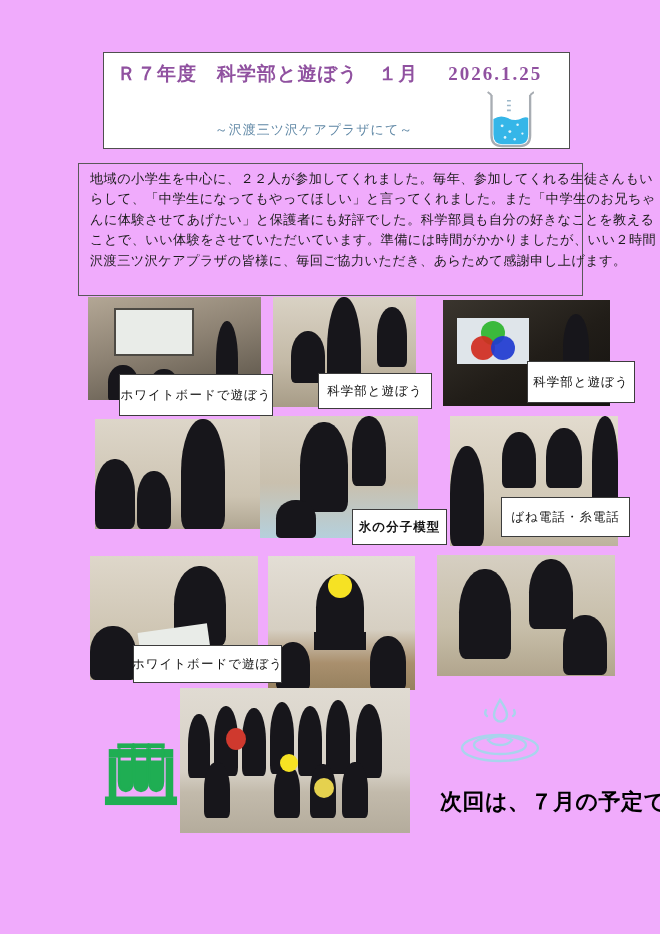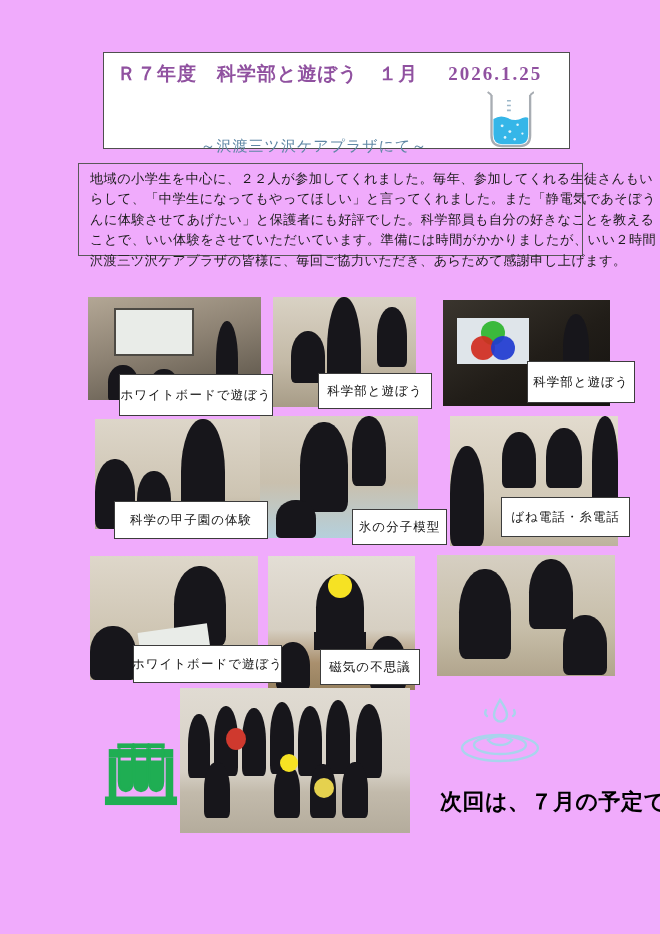--- a/index.html
+++ b/index.html
@@ -6,25 +6,25 @@
   .page{position:relative;width:660px;height:934px;background:#f0abfc;overflow:hidden;
         font-family:"Liberation Serif","DejaVu Serif",serif;}
 
   
   .header-box{position:absolute;left:103px;top:52px;width:467px;height:97px;
               border:1.5px solid #4f4f4f;background:#fff;box-sizing:border-box;}
   .title-row{position:absolute;left:13px;top:8px;width:440px;white-space:nowrap;
              font-size:19px;font-weight:bold;color:#9051a0;letter-spacing:1px;}
   .title-date{margin-left:30px;letter-spacing:2px;}
   .subtitle{position:absolute;left:55px;top:68px;width:310px;text-align:center;
-            font-size:15px;color:#5f87a5;letter-spacing:1px;margin-top:16px;}
+            font-size:13px;color:#5f87a5;letter-spacing:1px;}
   .beaker{position:absolute;left:374px;top:38px;}
 
   
-  .intro-box{position:absolute;left:78px;top:163px;width:505px;height:93px;
+  .intro-box{position:absolute;left:78px;top:163px;width:505px;height:133px;
              border:1px solid #595959;box-sizing:border-box;padding:5px 11px;
              font-size:13.2px;line-height:20.4px;color:#1c1c1c;letter-spacing:.4px;}
   .intro-line{white-space:nowrap;}
 
   
   .photo{position:absolute;overflow:hidden;}
   .caption{position:absolute;background:#fff;border:1px solid #3c3c3c;z-index:6;
            display:flex;align-items:center;justify-content:center;
            font-size:12.5px;color:#141414;letter-spacing:1px;white-space:nowrap;}
   .sil{position:absolute;background:#17161b;}
@@ -38,21 +38,21 @@
   .p6{left:450px;top:416px;width:168px;height:130px;background:linear-gradient(180deg,#e2dbce 0%,#d2c9b7 65%,#bdb39e 100%);}
   .p7{left:90px;top:556px;width:168px;height:124px;background:linear-gradient(180deg,#ded7ca 0%,#cfc6b4 60%,#b8ad98 100%);}
   .p8{left:268px;top:556px;width:147px;height:134px;background:linear-gradient(180deg,#e3ded5 0%,#d6cfc2 55%,#a98f6d 80%,#96815f 100%);}
   .p9{left:437px;top:555px;width:178px;height:121px;background:linear-gradient(180deg,#d6cfc2 0%,#c7bea9 60%,#b1a58d 100%);}
   .pg{left:180px;top:688px;width:230px;height:145px;background:linear-gradient(180deg,#e0dbd2 0%,#d6d0c5 58%,#c2baab 72%,#b4ac9c 100%);}
 
   .cap1{left:119px;top:374px;width:152px;height:40px;}
   .cap2{left:318px;top:373px;width:112px;height:34px;}
   .cap3{left:527px;top:361px;width:106px;height:40px;}
   .cap4{left:114px;top:501px;width:152px;height:36px;}
-  .cap5{left:352px;top:509px;width:93px;height:34px;}
+  .cap5{left:352px;top:509px;width:93px;height:34px;font-weight:bold;}
   .cap6{left:501px;top:497px;width:127px;height:38px;}
   .cap7{left:133px;top:645px;width:147px;height:36px;}
   .cap8{left:320px;top:649px;width:98px;height:34px;}
   .cap9{left:472px;top:650px;width:115px;height:31px;}
 
   
   .screen{position:absolute;background:#e9ece8;border:2px solid #4d4a44;}
   .rgb-screen{position:absolute;left:14px;top:18px;width:72px;height:46px;background:#dfe5ea;}
   .rgb-dot{position:absolute;width:24px;height:24px;border-radius:50%;opacity:.92;}
   .smiley{position:absolute;border-radius:50%;background:#f6e223;z-index:4;}
@@ -87,21 +87,21 @@
         <circle cx="41" cy="35" r="1.3"></circle>
           <circle cx="28" cy="48" r="1.4"></circle>
         <circle cx="38" cy="50" r="1.3"></circle>
           <circle cx="46" cy="44" r="1.2"></circle>
       </g>
     </svg>
   </div>
 
   <div class="intro-box">
     <div class="intro-line">地域の小学生を中心に、２２人が参加してくれました。毎年、参加してくれる生徒さんもい</div>
-    <div class="intro-line">らして、「中学生になってもやってほしい」と言ってくれました。また「静電気であそぼう</div>
+    <div class="intro-line">らして、「中学生になってもやってほしい」と言ってくれました。また「中学生のお兄ちゃ</div>
     <div class="intro-line">んに体験させてあげたい」と保護者にも好評でした。科学部員も自分の好きなことを教える</div>
     <div class="intro-line">ことで、いい体験をさせていただいています。準備には時間がかかりましたが、いい２時間</div>
     <div class="intro-line">沢渡三ツ沢ケアプラザの皆様に、毎回ご協力いただき、あらためて感謝申し上げます。</div>
   </div>
 
   <div class="photo p1">
     <div class="screen" style="left:26px;top:11px;width:76px;height:44px;"></div>
     <div class="sil round" style="left:128px;top:24px;width:22px;height:80px;"></div>
     <div class="sil round" style="left:20px;top:68px;width:30px;height:36px;"></div>
     <div class="sil round" style="left:62px;top:72px;width:28px;height:32px;"></div>
@@ -123,21 +123,20 @@
     </div>
     <div class="sil round" style="left:120px;top:14px;width:26px;height:70px;"></div>
   </div>
   <div class="caption cap3">科学部と遊ぼう</div>
 
   <div class="photo p4">
     <div class="sil round" style="left:86px;top:0px;width:44px;height:110px;"></div>
     <div class="sil round" style="left:0px;top:40px;width:40px;height:70px;"></div>
     <div class="sil round" style="left:42px;top:52px;width:34px;height:58px;"></div>
   </div>
-  <div class="caption cap4">科学の甲子園の体験</div>
 
   <div class="photo p5">
     <div class="sil round" style="left:40px;top:6px;width:48px;height:90px;"></div>
     <div class="sil round" style="left:92px;top:0px;width:34px;height:70px;"></div>
     <div class="sil round" style="left:16px;top:84px;width:40px;height:38px;"></div>
   </div>
   <div class="caption cap5">氷の分子模型</div>
 
   <div class="photo p6">
     <div class="sil round" style="left:52px;top:16px;width:34px;height:56px;"></div>
@@ -154,21 +153,20 @@
   </div>
   <div class="caption cap7">ホワイトボードで遊ぼう</div>
 
   <div class="photo p8">
     <div class="sil round" style="left:48px;top:18px;width:48px;height:70px;"></div>
     <div class="smiley" style="left:60px;top:18px;width:24px;height:24px;"></div>
     <div class="sil" style="left:46px;top:76px;width:52px;height:18px;"></div>
     <div class="sil round" style="left:8px;top:86px;width:34px;height:48px;"></div>
     <div class="sil round" style="left:102px;top:80px;width:36px;height:54px;"></div>
   </div>
-  <div class="caption cap8">磁気の不思議</div>
 
   <div class="photo p9">
     <div class="sil round" style="left:22px;top:14px;width:52px;height:90px;"></div>
     <div class="sil round" style="left:92px;top:4px;width:44px;height:70px;"></div>
     <div class="sil round" style="left:126px;top:60px;width:44px;height:60px;"></div>
   </div>
 
   <div class="photo pg">
     <div class="sil round" style="left:8px;top:26px;width:22px;height:64px;"></div>
     <div class="sil round" style="left:34px;top:18px;width:24px;height:70px;"></div>

